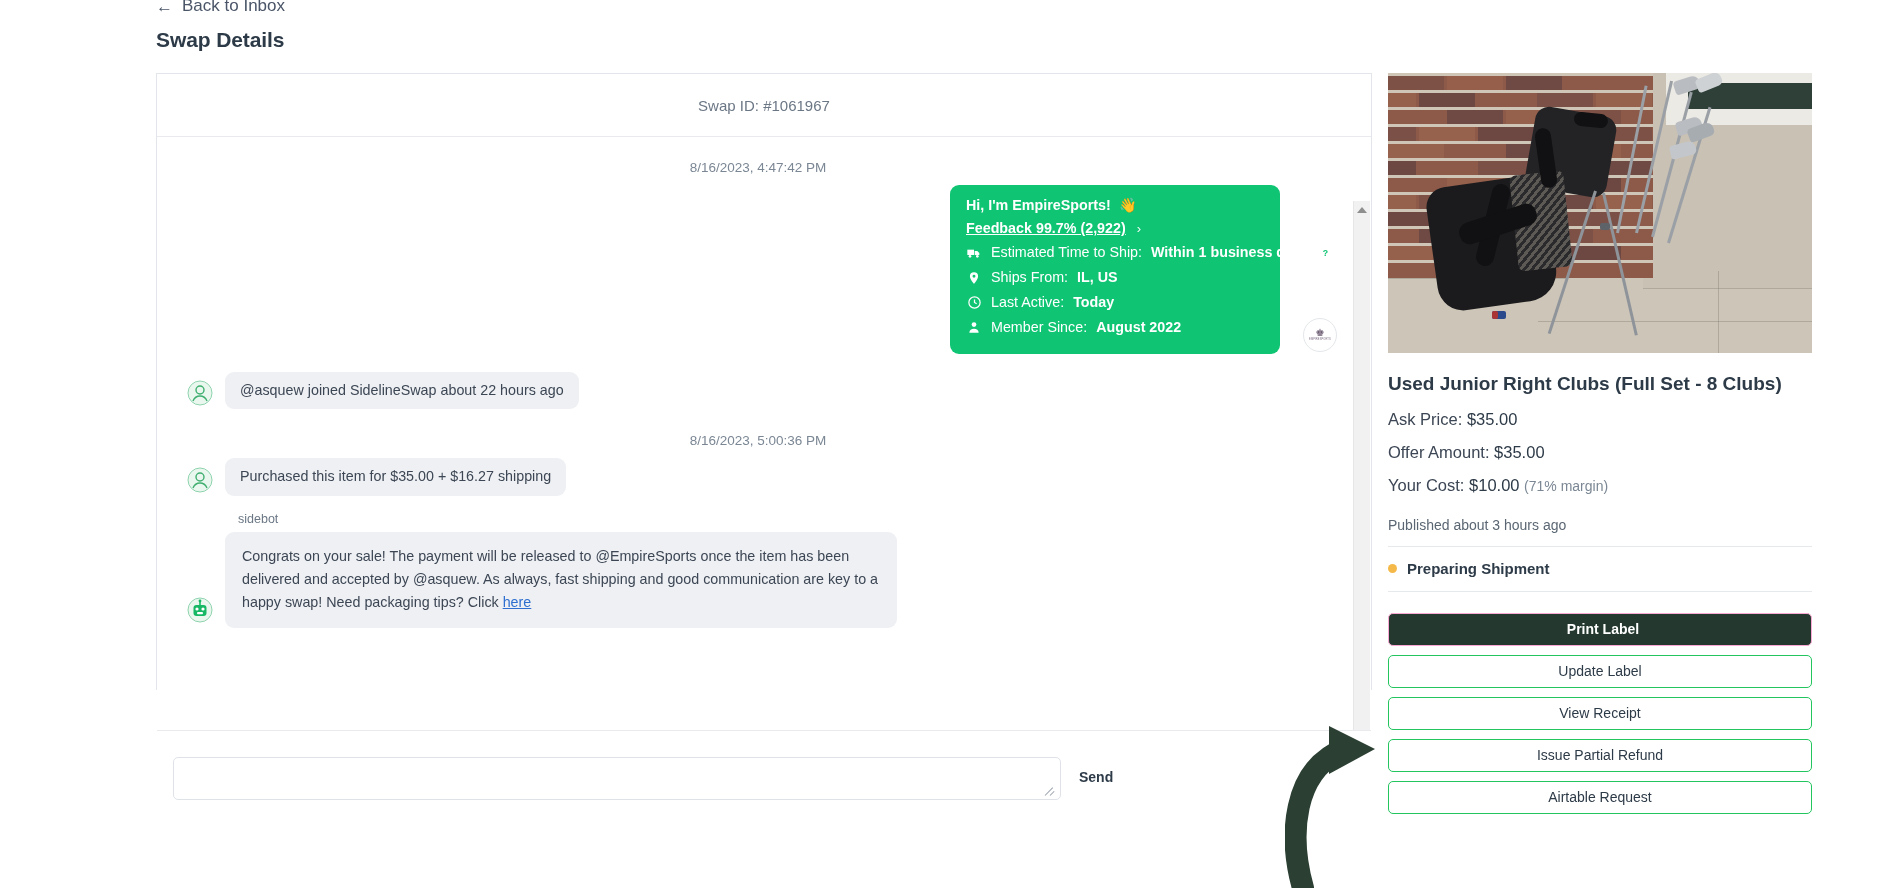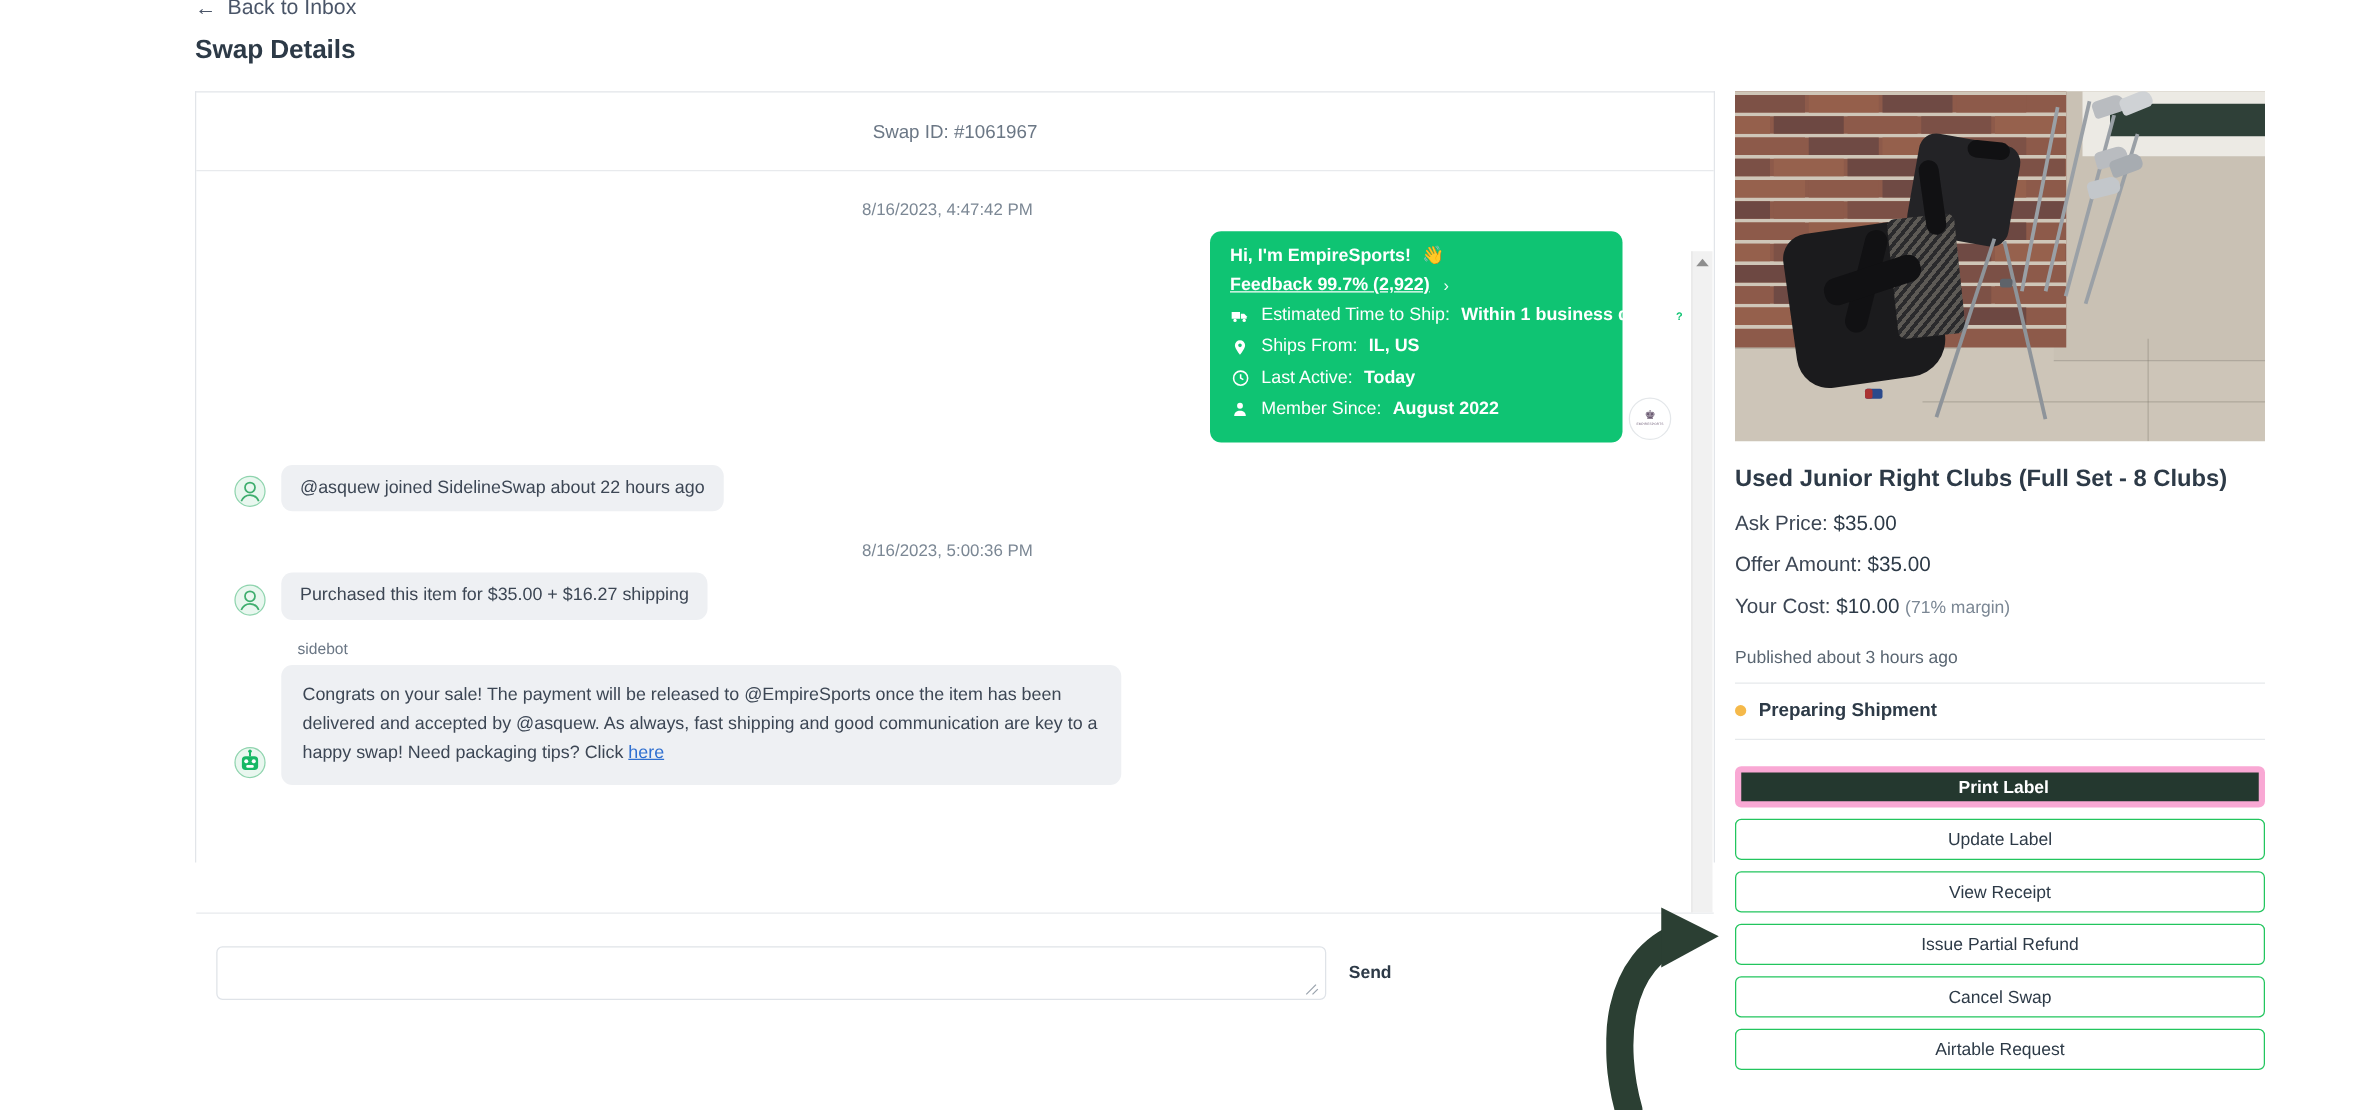--- a/index.html
+++ b/index.html
@@ -42,21 +42,21 @@
     padding: 10px 30px 0 30px;
   }
 
   .ts {
     text-align: center; font-size: 13.5px; color: #7b8794;
     margin: 11px 0 10px 0; padding-right: 12px;
   }
   .ts.first { margin-top: 13px; }
 
   
-  .row-right { display: flex; justify-content: flex-end; align-items: flex-end; gap: 5px; padding-right: 4px;}
+  .row-right { display: flex; justify-content: flex-end; align-items: flex-end; gap: 23px; padding-right: 4px;}
   .green-bubble {
     background: #0FC473; color:#fff; border-radius: 9px;
     padding: 13px 16px 14px 16px; max-width: 330px;
     font-size: 14.3px; line-height: 1.0;
   }
   .gb-line { display: flex; align-items: center; gap: 9px; padding: 4.5px 0; white-space: nowrap; }
   .gb-line:first-child { padding-top: 0; }
   .gb-hi { font-weight: 600; font-size: 14.3px; }
   .gb-feedback { text-decoration: underline; font-weight: bold; font-size: 14.3px; }
   .gb-chev { font-size: 13px; opacity: .95; margin-left: 2px; }
@@ -150,21 +150,21 @@
   }
   .status-dot { width: 9px; height: 9px; border-radius:50%; background:#f5b94a; flex:0 0 9px; }
   .status-text { font-size: 15px; font-weight: bold; color: #2d3a47; }
 
   .actions { margin-top: 21px; display:flex; flex-direction: column; gap: 9px; }
   .btn {
     height: 33px; border-radius: 5px; display:flex; align-items:center; justify-content:center;
     font-size: 14px; font-weight: bold; cursor: pointer;
     font-family: "Liberation Sans", sans-serif;
   }
-  .btn-primary { background: #24382f; color: #fff; border: 5px solid #f9a8d4; padding-left: 12px; }
+  .btn-primary { background: #24382f; color: #fff; border: 1px solid #f9a8d4; padding-left: 12px; }
   .btn-outline { background: #fff; color: #2d3a47; border: 1px solid #22c55e; font-weight: normal; }
 
   
   .arrow-anno { position: absolute; left: 1285px; top: 718px; width: 120px; height: 175px; pointer-events: none; }
 
   
   .photo { position:absolute; inset:0; }
   .brick { position:absolute; left:0; top:0; width:265px; height:205px; background:#8d5a4a; }
   .brick .mortar-h { position:absolute; left:0; right:0; height:3px; background:#cfc6b8; }
   .brick .brick-cell { position:absolute; height:14px; }
@@ -461,21 +461,20 @@
     <div class="status-row">
       <span class="status-dot"></span>
       <span class="status-text">Preparing Shipment</span>
     </div>
 
     <div class="actions">
       <button class="btn btn-primary">Print Label</button>
       <button class="btn btn-outline">Update Label</button>
       <button class="btn btn-outline">View Receipt</button>
       <button class="btn btn-outline">Issue Partial Refund</button>
-      <button class="btn btn-outline">Cancel Swap</button>
       <button class="btn btn-outline">Airtable Request</button>
     </div>
   </div>
 
   <div class="arrow-anno">
     <svg width="120" height="175" viewBox="0 0 120 175">
       <path d="M18 170 C 4 120, 6 50, 62 30" stroke="#2b3f33" stroke-width="22" fill="none" stroke-linecap="round"></path>
       <path d="M44 8 L 90 31 L 44 56 Z" fill="#2b3f33"></path>
     </svg>
   </div>

